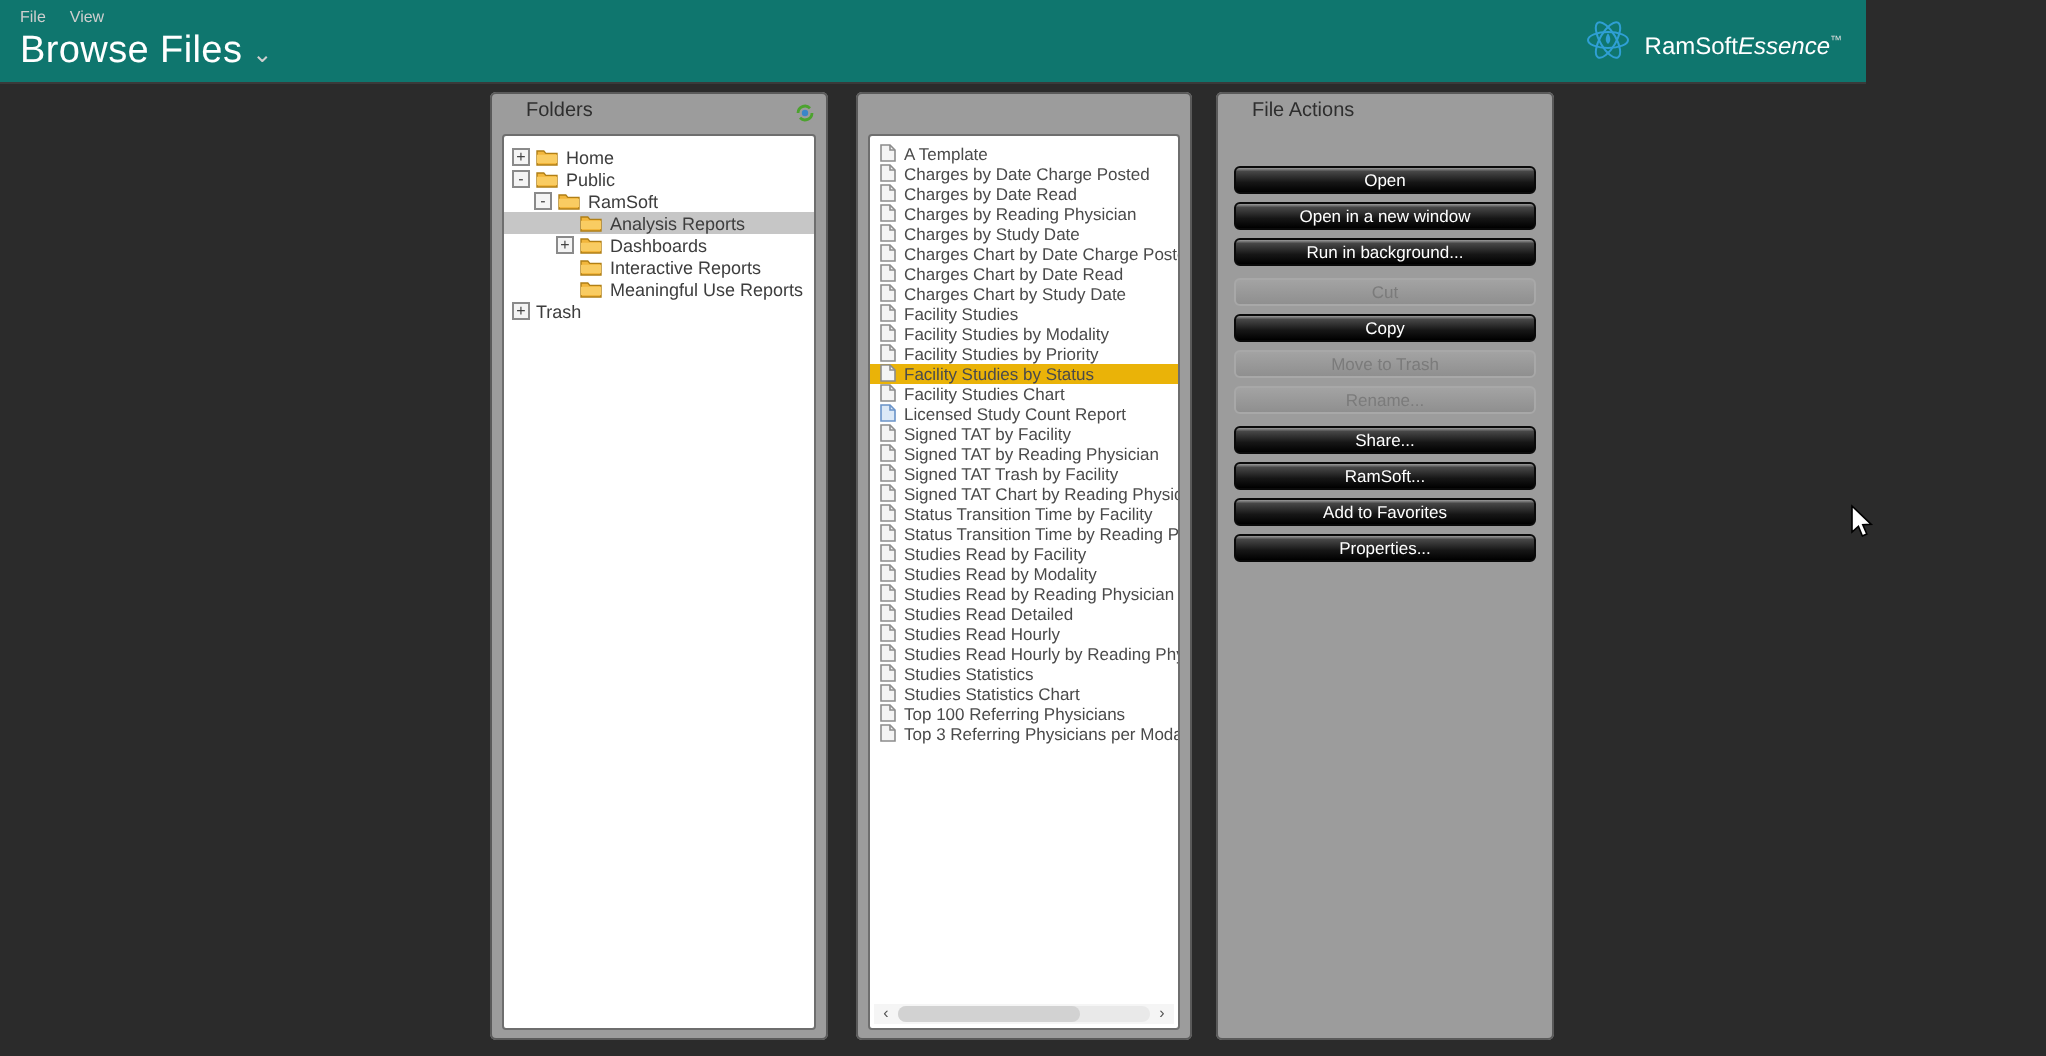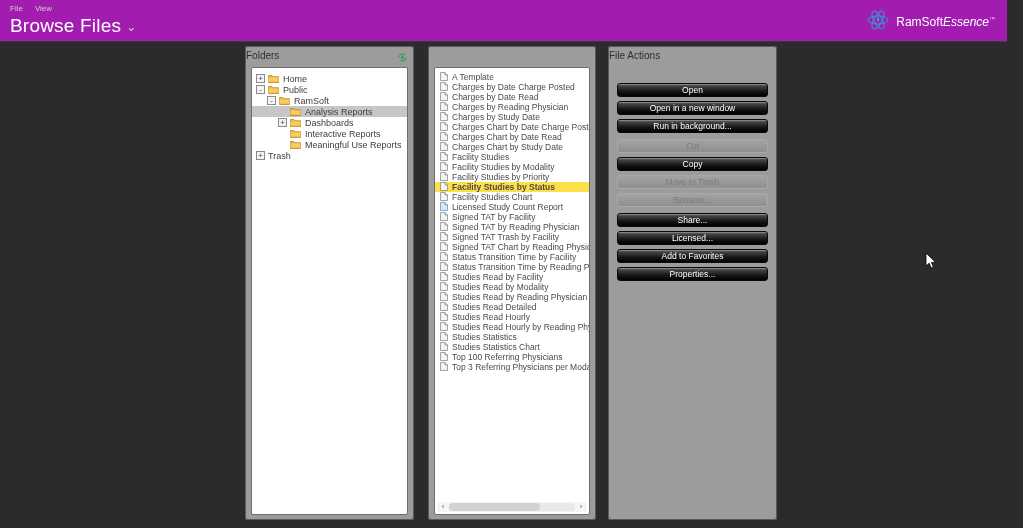--- a/index.html
+++ b/index.html
@@ -3,48 +3,48 @@
 <meta charset="utf-8">
 <style>
   html,body{margin:0;padding:0;}
   body{
     width:1023px;height:528px;position:relative;overflow:hidden;
     background:#2b2b2b;
     font-family:"Liberation Sans", sans-serif;
     -webkit-font-smoothing:antialiased;
   }
   
-  .topbar{position:absolute;left:0;top:0;width:1007px;height:41px;background:#a21caf;border-bottom:1px solid #3a3a3a;}
+  .topbar{position:absolute;left:0;top:0;width:933px;height:41px;background:#0f766e;border-bottom:1px solid #3a3a3a;}
   .menubar{position:absolute;left:10px;top:4px;display:flex;gap:12px;}
   .menu-item{font-size:8px;color:#cfcfcf;cursor:default;}
   .page-title{position:absolute;left:10px;top:15px;font-size:19px;color:#ffffff;letter-spacing:.2px;display:flex;align-items:center;gap:5px;}
   .title-chevron{font-size:12px;color:#cfcfcf;margin-top:2px;}
   .brand{position:absolute;right:12px;top:8px;display:flex;align-items:center;gap:6px;}
   .brand-text{font-size:12px;color:#ffffff;}
   .brand-text .essence{font-style:italic;}
   .brand-text .tm{font-size:6px;vertical-align:super;color:#dddddd;}
   
   .panel{position:absolute;top:46px;height:474px;background:#9c9c9c;border-radius:3px;box-shadow:0 0 0 1px #5a5a5a inset;}
-  .panel-header{height:20px;line-height:20px;padding:0 1px;font-size:10px;color:#2e2e2e;position:relative;}
+  .panel-header{height:20px;line-height:20px;padding:0 18px;font-size:10px;color:#2e2e2e;position:relative;}
   .panel-white{position:absolute;left:6px;right:6px;top:21px;bottom:5px;background:#ffffff;border:1px solid #6e6e6e;border-radius:2px;overflow:hidden;}
   #folders-panel{left:245px;width:169px;}
   #files-panel{left:428px;width:168px;}
   #actions-panel{left:608px;width:169px;}
   .refresh-icon{position:absolute;right:6px;top:4px;width:11px;height:11px;}
   
   .tree{padding-top:5px;}
   .tree-row{height:11px;display:flex;align-items:center;font-size:9px;color:#3d3d3d;white-space:nowrap;cursor:default;}
   .tree-row.selected{background:#c6c6c6;}
   .expander{width:9px;height:9px;box-sizing:border-box;border:1px solid #8a8a8a;background:#f4f4f4;font-size:8px;line-height:7px;text-align:center;color:#444;margin-right:3px;flex:0 0 auto;}
   .expander-spacer{width:12px;flex:0 0 auto;}
   .tree-icon{margin-right:4px;display:inline-flex;flex:0 0 auto;}
   
   .file-list{padding-top:4px;}
   .file-row{height:10px;display:flex;font-size:8.5px;color:#4a4a4a;white-space:nowrap;padding-left:5px;cursor:default;}
-  .file-row.selected{background:#fde047;font-weight:bold;}
+  .file-row.selected{background:#eab308;}
   .file-icon{margin-right:4px;display:inline-flex;flex:0 0 auto;}
   .hscroll{position:absolute;left:2px;right:2px;bottom:2px;height:10px;display:flex;align-items:center;background:#f5f5f5;}
   .hscroll .arrow{width:12px;height:10px;font-size:8px;line-height:10px;text-align:center;color:#555;flex:0 0 auto;cursor:default;}
   .hscroll .track{flex:1;height:8px;background:#e9e9e9;border-radius:4px;position:relative;}
   .hscroll .thumb{position:absolute;left:0;top:0;height:8px;width:72%;background:#d2d2d2;border-radius:4px;}
   
   .actions-body{position:absolute;left:9px;right:9px;top:37px;}
   .btn-group{margin-bottom:6px;}
   .action-btn{
     display:block;width:100%;height:14px;margin-bottom:4px;box-sizing:border-box;
@@ -473,21 +473,21 @@
         <button class="action-btn">Run in background...</button>
       </div>
       <div class="btn-group">
         <button class="action-btn" disabled="disabled">Cut</button>
         <button class="action-btn">Copy</button>
         <button class="action-btn" disabled="disabled">Move to Trash</button>
         <button class="action-btn" disabled="disabled">Rename...</button>
       </div>
       <div class="btn-group">
         <button class="action-btn">Share...</button>
-        <button class="action-btn">Licensed...</button>
+        <button class="action-btn">RamSoft...</button>
         <button class="action-btn">Add to Favorites</button>
         <button class="action-btn">Properties...</button>
       </div>
     </div>
 </div>
 
 <span class="mouse-cursor">
   <svg width="12" height="18" viewBox="0 0 12 18">
     <path d="M1 1 L1 14 L4.2 11.2 L6.2 16 L8.4 15 L6.4 10.4 L10.6 10.2 Z" fill="#ffffff" stroke="#000000" stroke-width="0.8"></path>
   </svg>

